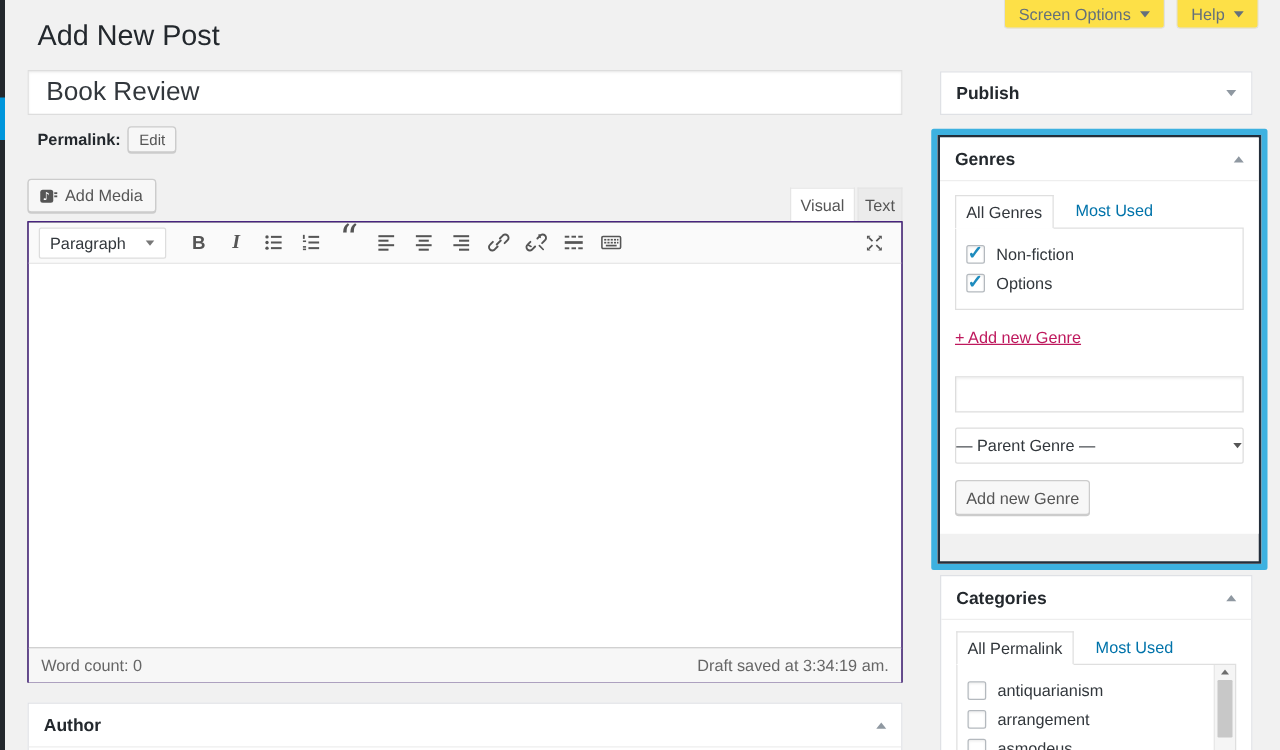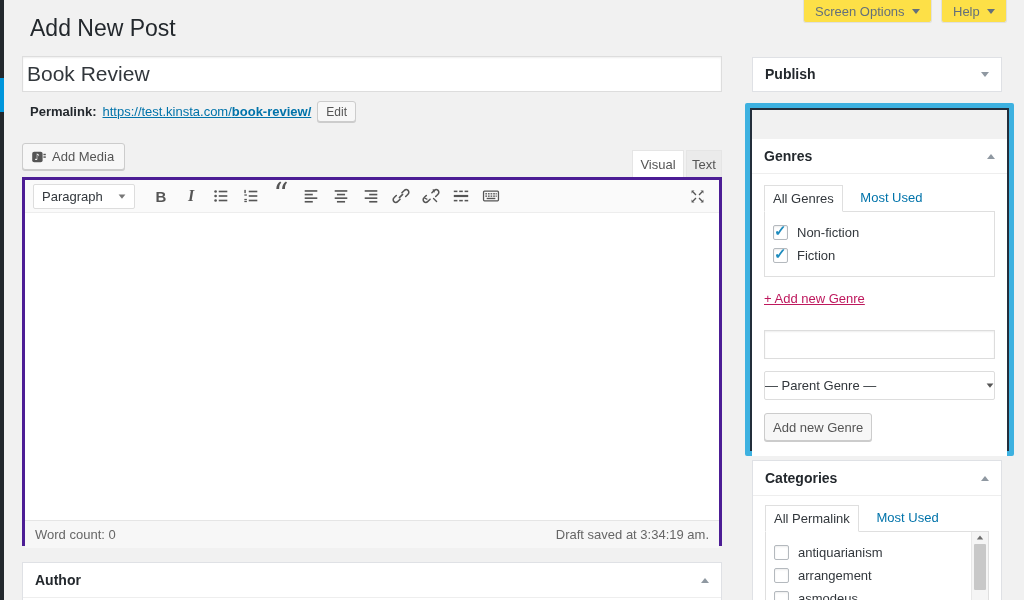--- a/index.html
+++ b/index.html
@@ -24,21 +24,21 @@
   .tri-down { width:0; height:0; border-left:4px solid transparent; border-right:4px solid transparent; border-top:5px solid currentColor; display:inline-block; }
   .tri-up   { width:0; height:0; border-left:4px solid transparent; border-right:4px solid transparent; border-bottom:5px solid currentColor; display:inline-block; }
 
   
   #page-title { position:absolute; left:30px; top:14px; font-size:23px; font-weight:400; color:#23282d; line-height:29px; }
 
   
   #title-input {
     position:absolute; left:22px; top:56px; width:700px; height:36px;
     border:1px solid #ddd; background:#fff; box-shadow:inset 0 1px 2px rgba(0,0,0,.07);
-    font-family:"Liberation Sans",sans-serif; font-size:21px; color:#32373c; padding:0 4px; outline:none;
+    font-family:"Liberation Sans",sans-serif; font-size:21px; color:#32373c; padding:0 14px; outline:none;
   }
   #permalink-row { position:absolute; left:30px; top:101px; height:21px; display:flex; align-items:center; gap:6px;justify-content:flex-end; }
   #permalink-row .plabel { font-weight:bold; color:#23282d; }
   #permalink-row a { color:#0073aa; text-decoration:underline; }
   #permalink-row a b { font-weight:bold; }
   .small-btn {
     height:21px; padding:0 8px; font-size:12px; color:#555; background:#f7f7f7;
     border:1px solid #ccc; border-radius:3px; box-shadow:0 1px 0 #ccc; cursor:pointer;
     display:inline-flex; align-items:center;
   }
@@ -50,21 +50,21 @@
     border-radius:3px; box-shadow:0 1px 0 #ccc; color:#555; cursor:pointer;
   }
   .mode-tab {
     position:absolute; top:150px; height:27px; display:flex; align-items:center; justify-content:center;
     font-size:13px; color:#555; cursor:pointer;
   }
   #tab-visual { left:632px; width:52px; background:#fff; border:1px solid #e5e5e5; border-bottom:none; }
   #tab-text   { left:686px; width:36px; background:#ebebeb; border:1px solid #e5e5e5; border-bottom:none; }
 
   
-  #editor-container { position:absolute; left:22px; top:177px; width:700px; height:369px; background:#000000; border:3px solid #4c1d95; }
+  #editor-container { position:absolute; left:22px; top:177px; width:700px; height:369px; background:#000000; border:1px solid #4c1d95; }
   #editor-toolbar {
     height:33px; background:#fafafa; border-bottom:1px solid #ededed;
     display:flex; align-items:center; padding:0 8px; gap:2px;
   }
   #format-select {
     width:102px; height:25px; background:#fff; border:1px solid #ddd; border-radius:2px;
     display:flex; align-items:center; justify-content:space-between; padding:0 8px; margin-right:10px;
     color:#32373c; cursor:pointer;
   }
   #format-select .tri-down { color:#777; transform:scale(.85); }
@@ -157,21 +157,20 @@
     <span>Help</span>
     <span class="tri-down"></span>
   </div>
 
   <h1 id="page-title">Add New Post</h1>
 
   <input id="title-input" type="text" value="Book Review" style="">
 
   <div id="permalink-row">
     <span class="plabel">Permalink:</span>
-    <a href="#"><span>https://test.kinsta.com/</span><b>book-review/</b></a>
     <button class="small-btn">Edit</button>
   </div>
 
   <div id="add-media-btn">
     <svg width="16" height="16" viewBox="0 0 20 20">
       <rect x="1.5" y="3.5" width="13" height="13" rx="2.5" fill="#555"></rect>
       <text x="4" y="14" font-size="11" fill="#ffffff" font-family="DejaVu Sans">♪</text>
       <rect x="15.5" y="6" width="3" height="1.8" fill="#555"></rect>
       <rect x="15.5" y="9.2" width="3" height="1.8" fill="#555"></rect>
     </svg>
@@ -340,38 +339,38 @@
 
   <div class="panel" id="publish-panel">
     <div class="panel-header">
       <span class="ptitle">Publish</span>
       <span class="toggle tri-down"></span>
     </div>
   </div>
 
   <div id="genres-highlight">
     <div id="genres-inner">
-      <div class="panel" id="genres-panel" style="border:none;margin-top:29px;">
+      <div class="panel" id="genres-panel" style="border:none;">
         <div class="panel-header">
           <span class="ptitle">Genres</span>
           <span class="toggle tri-up"></span>
         </div>
         <div class="panel-body">
           <div class="term-tabs">
             <span class="term-tab-active">All Genres</span>
             <a class="term-tab-link" href="#">Most Used</a>
           </div>
           <div class="terms-box" id="genres-terms-box">
             <div class="term-row">
               <span class="checkbox checked"></span>
               <span>Non-fiction</span>
             </div>
             <div class="term-row">
               <span class="checkbox checked"></span>
-              <span>Fiction</span>
+              <span>Options</span>
             </div>
           </div>
           <a id="add-new-genre-link" href="#">+ Add new Genre</a>
           <input id="new-genre-input" type="text" value="" style="">
           <div id="parent-genre-select">
             <span>— Parent Genre —</span>
             <span class="tri-down"></span>
           </div>
           <button class="small-btn" id="add-genre-btn">Add new Genre</button>
         </div>

